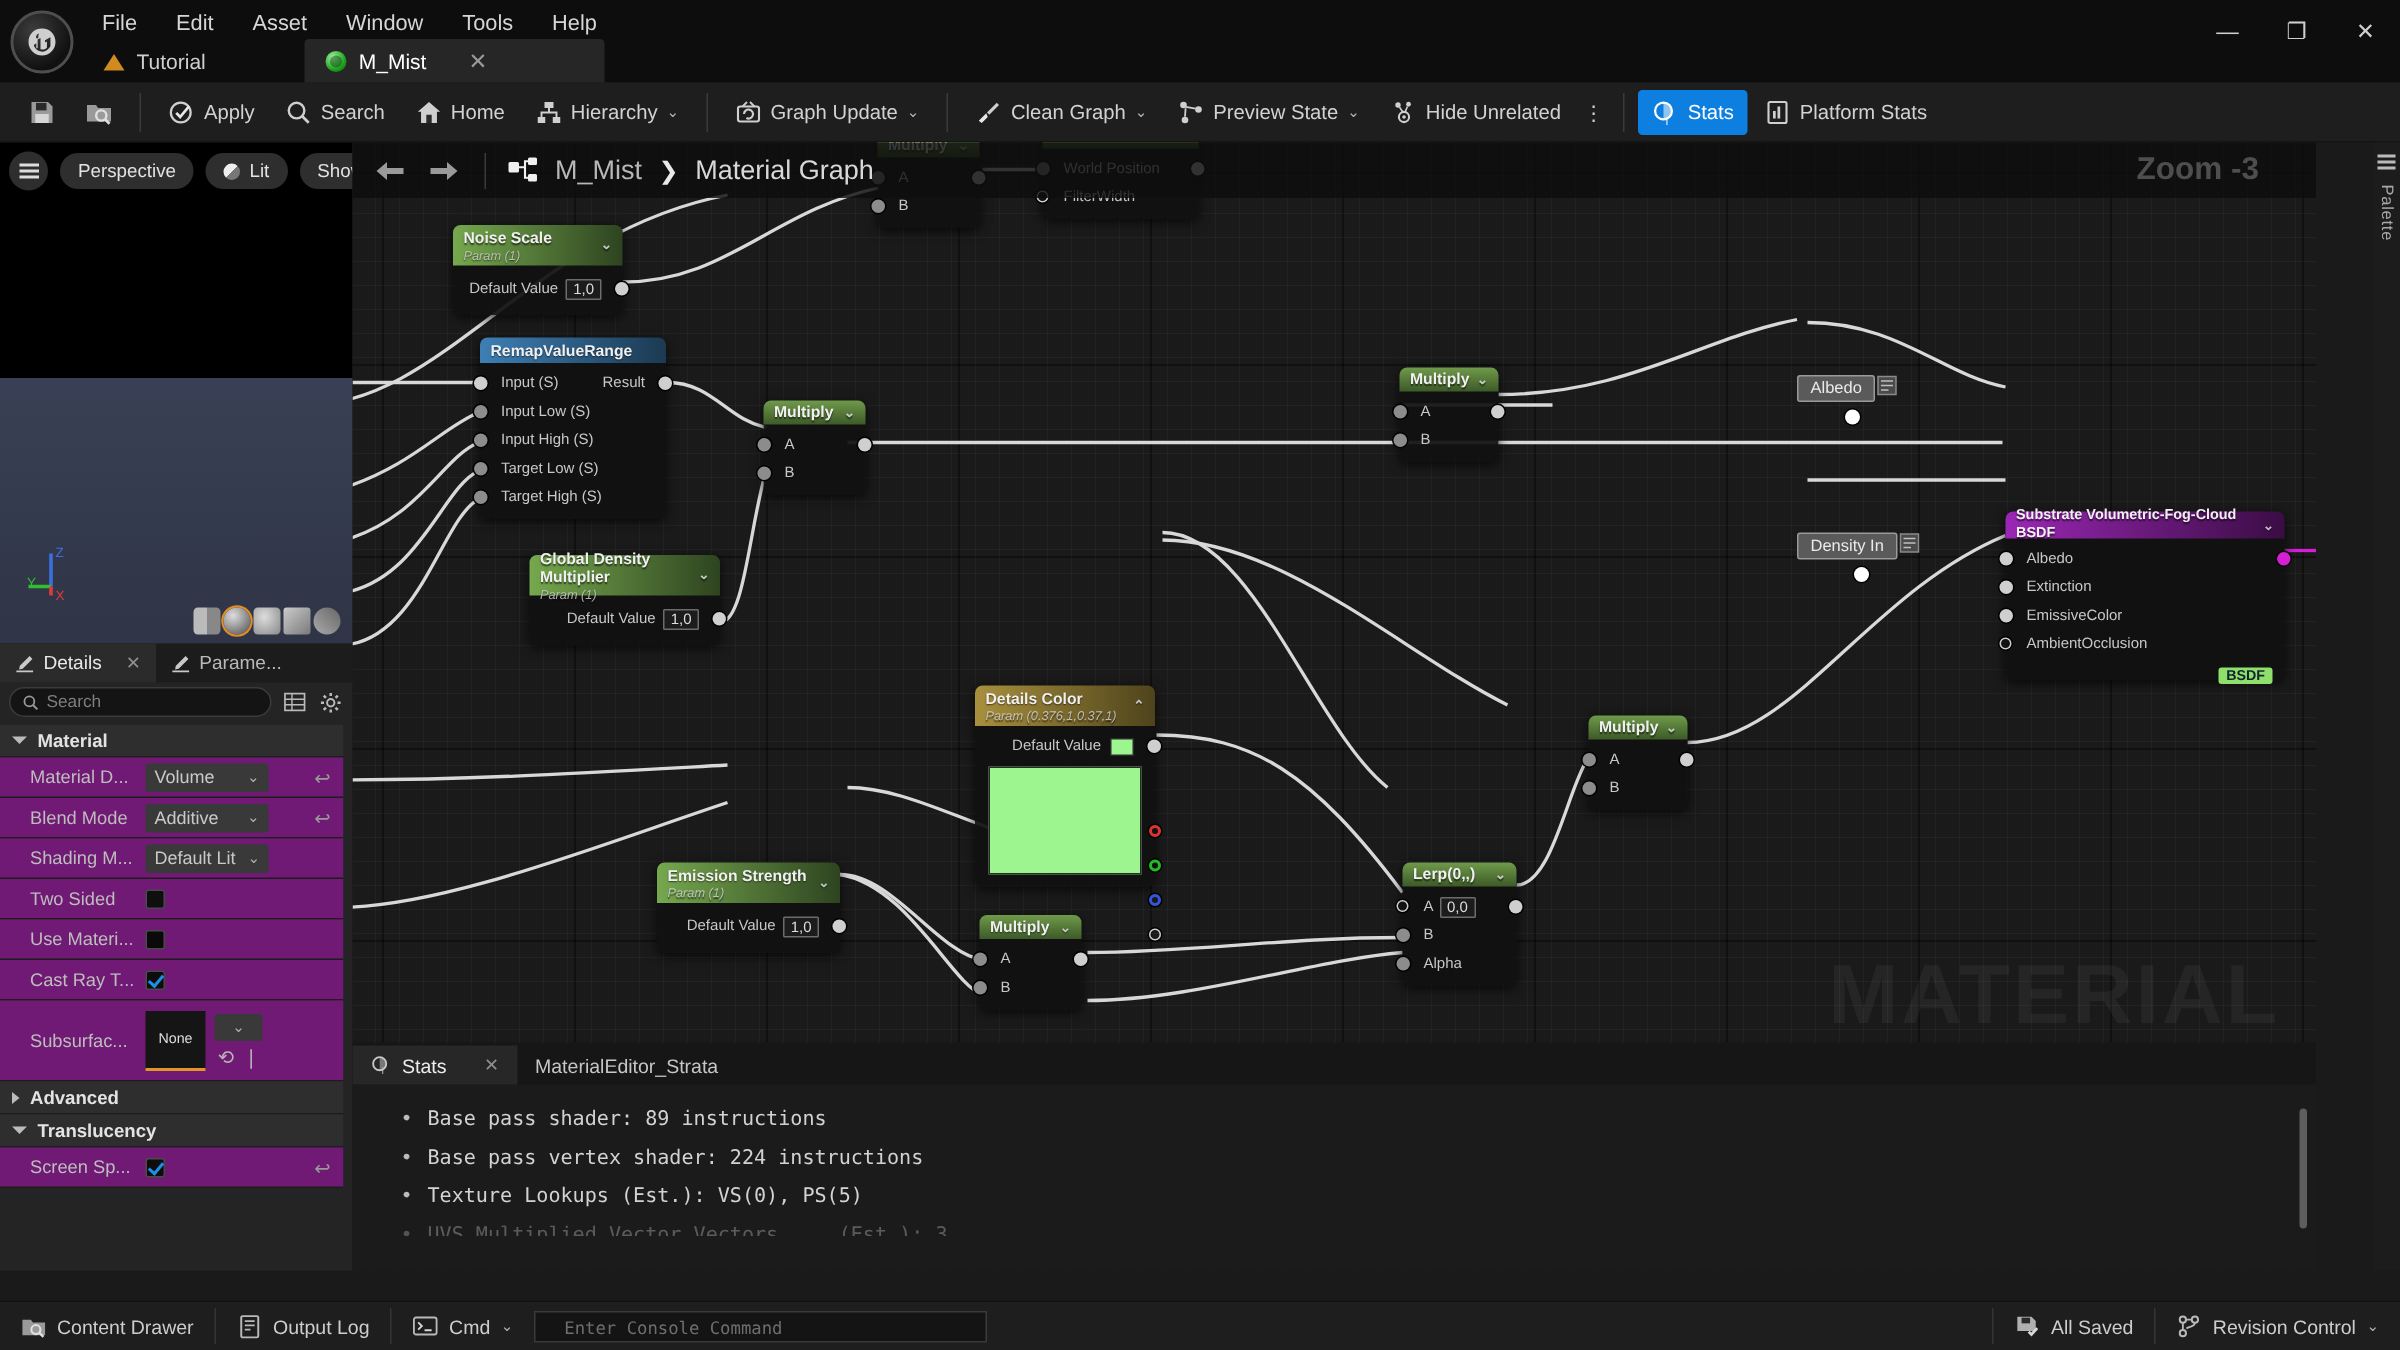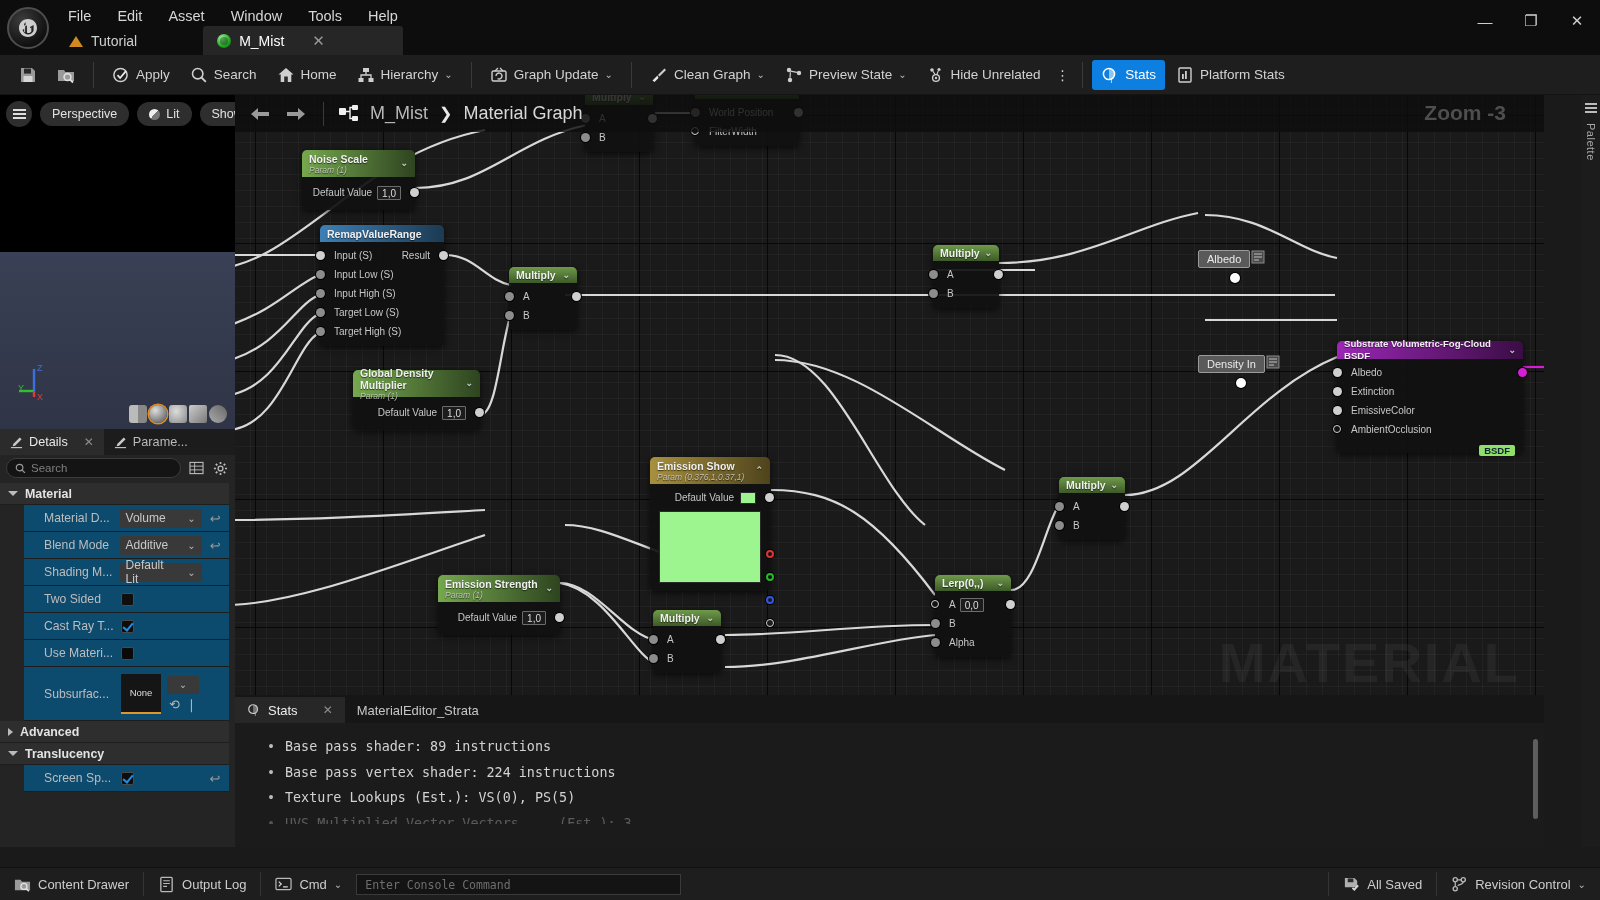--- a/index.html
+++ b/index.html
@@ -114,21 +114,21 @@
 
   .props { position:absolute; top:388px; left:0; width:229px; height:440px; overflow:hidden; }
   .cat-row {
     height:22px; display:flex; align-items:center; gap:7px; padding-left:8px;
     background:#2e2e2e; font-size:12.4px; color:#e3e3e3; font-weight:bold;
     border-bottom:1px solid #1d1d1d;
   }
   .arr { width:0;height:0; border-left:5px solid #bbb; border-top:4px solid transparent; border-bottom:4px solid transparent;}
   .arr.open { border-left:5px solid transparent; border-right:5px solid transparent; border-top:5px solid #bbb; border-bottom:none;}
   .prop-row {
-    height:27px; display:flex; align-items:center; border-bottom:1px solid #1d1d1d; background:#0c4a6e;margin-left:24px;
+    height:27px; display:flex; align-items:center; border-bottom:1px solid #1d1d1d; background:#701a75;
   }
   .prop-row.tall { height:54px; }
   .prop-label { width:92px; padding-left:20px; font-size:12.2px; color:#bdbdbd; white-space:nowrap; overflow:hidden;}
   .prop-val { flex:1; display:flex; align-items:center; padding-left:5px; }
   .prop-reset { width:28px; display:flex; align-items:center; justify-content:center; color:#9a9a9a; font-size:13px;}
   .combo {
     background:#393939; border-radius:2px; height:19px; min-width:82px;
     display:flex; align-items:center; justify-content:space-between;
     padding:0 6px; font-size:12px; color:#c9c9c9; gap:8px;
   }
@@ -243,23 +243,23 @@
   }
 
   
   .statusbar {
     position:absolute; left:0; bottom:0; width:1600px; height:33px; background:#1e1e1e;
     display:flex; align-items:center; border-top:1px solid #121212;
   }
   .sb-btn { display:flex; align-items:center; gap:7px; height:33px; padding:0 14px; font-size:13px; color:#cdcdcd;}
   .sb-sep { width:1px; height:24px; background:#343434;}
   .cmd-input {
-    width:325px; height:21px; background:#141414; border:1px solid #3a3a3a;
+    width:302px; height:21px; background:#141414; border:1px solid #3a3a3a;
     font-family:"DejaVu Sans Mono", monospace; font-size:11.5px; color:#6e6e6e;
-    padding:0 8px; line-height:20px;
+    padding:0 19px; line-height:20px;
   }
   .spacer { flex:1; }
   svg { display:block; }
 </style>
 </head>
 <body>
 
 <div id="app">
 
   <div class="titlebar">
@@ -523,30 +523,30 @@
         <div class="prop-reset"></div>
       </div>
       <div class="prop-row">
         <div class="prop-label">Two Sided</div>
         <div class="prop-val">
             <span class="cbx"></span>
           </div>
         <div class="prop-reset"></div>
       </div>
       <div class="prop-row">
+        <div class="prop-label">Use Materi...</div>
+        <div class="prop-val">
+            <span class="cbx" style="background:#0a0a0a"></span>
+          </div>
+        <div class="prop-reset"></div>
+      </div>
+      <div class="prop-row">
         <div class="prop-label">Cast Ray T...</div>
         <div class="prop-val">
             <span class="cbx on"></span>
-          </div>
-        <div class="prop-reset"></div>
-      </div>
-      <div class="prop-row">
-        <div class="prop-label">Use Materi...</div>
-        <div class="prop-val">
-            <span class="cbx" style="background:#0a0a0a"></span>
           </div>
         <div class="prop-reset"></div>
       </div>
       <div class="prop-row tall">
         <div class="prop-label">Subsurfac...</div>
         <div class="prop-val" style="gap:6px">
           <div class="thumb">
               <span>None</span>
             </div>
           <div style="display:flex;flex-direction:column;gap:3px;align-items:center">
@@ -741,21 +741,21 @@
           </div>
         <div class="pin-row">
             <span class="pin gray pin-in" style="top:5px"></span>
             <span class="pin-label-in">B</span>
           </div>
       </div>
     </div>
 
     <div class="node" style="left:415px;top:362px;width:120px">
       <div class="node-head head-gold two">
-        <span class="ttl">Emission Show</span>
+        <span class="ttl">Details Color</span>
         <span class="sub">Param (0.376,1,0.37,1)</span>
         <span class="node-chev" style="position:absolute;right:7px;top:8px">⌃</span>
       </div>
       <div class="node-body" style="padding:4px 0 6px 0">
         <div class="pin-row" style="justify-content:flex-end;padding-right:14px;gap:6px">
           <span>Default Value</span>
           <span class="swatch" id="ec-swatch" style="background: rgb(157, 245, 143);"></span>
           <span class="pin pin-out" style="top:5px"></span>
         </div>
         <div class="bigswatch" id="ec-bigswatch" style="height: 72px; background: rgb(157, 245, 143);"></div>

